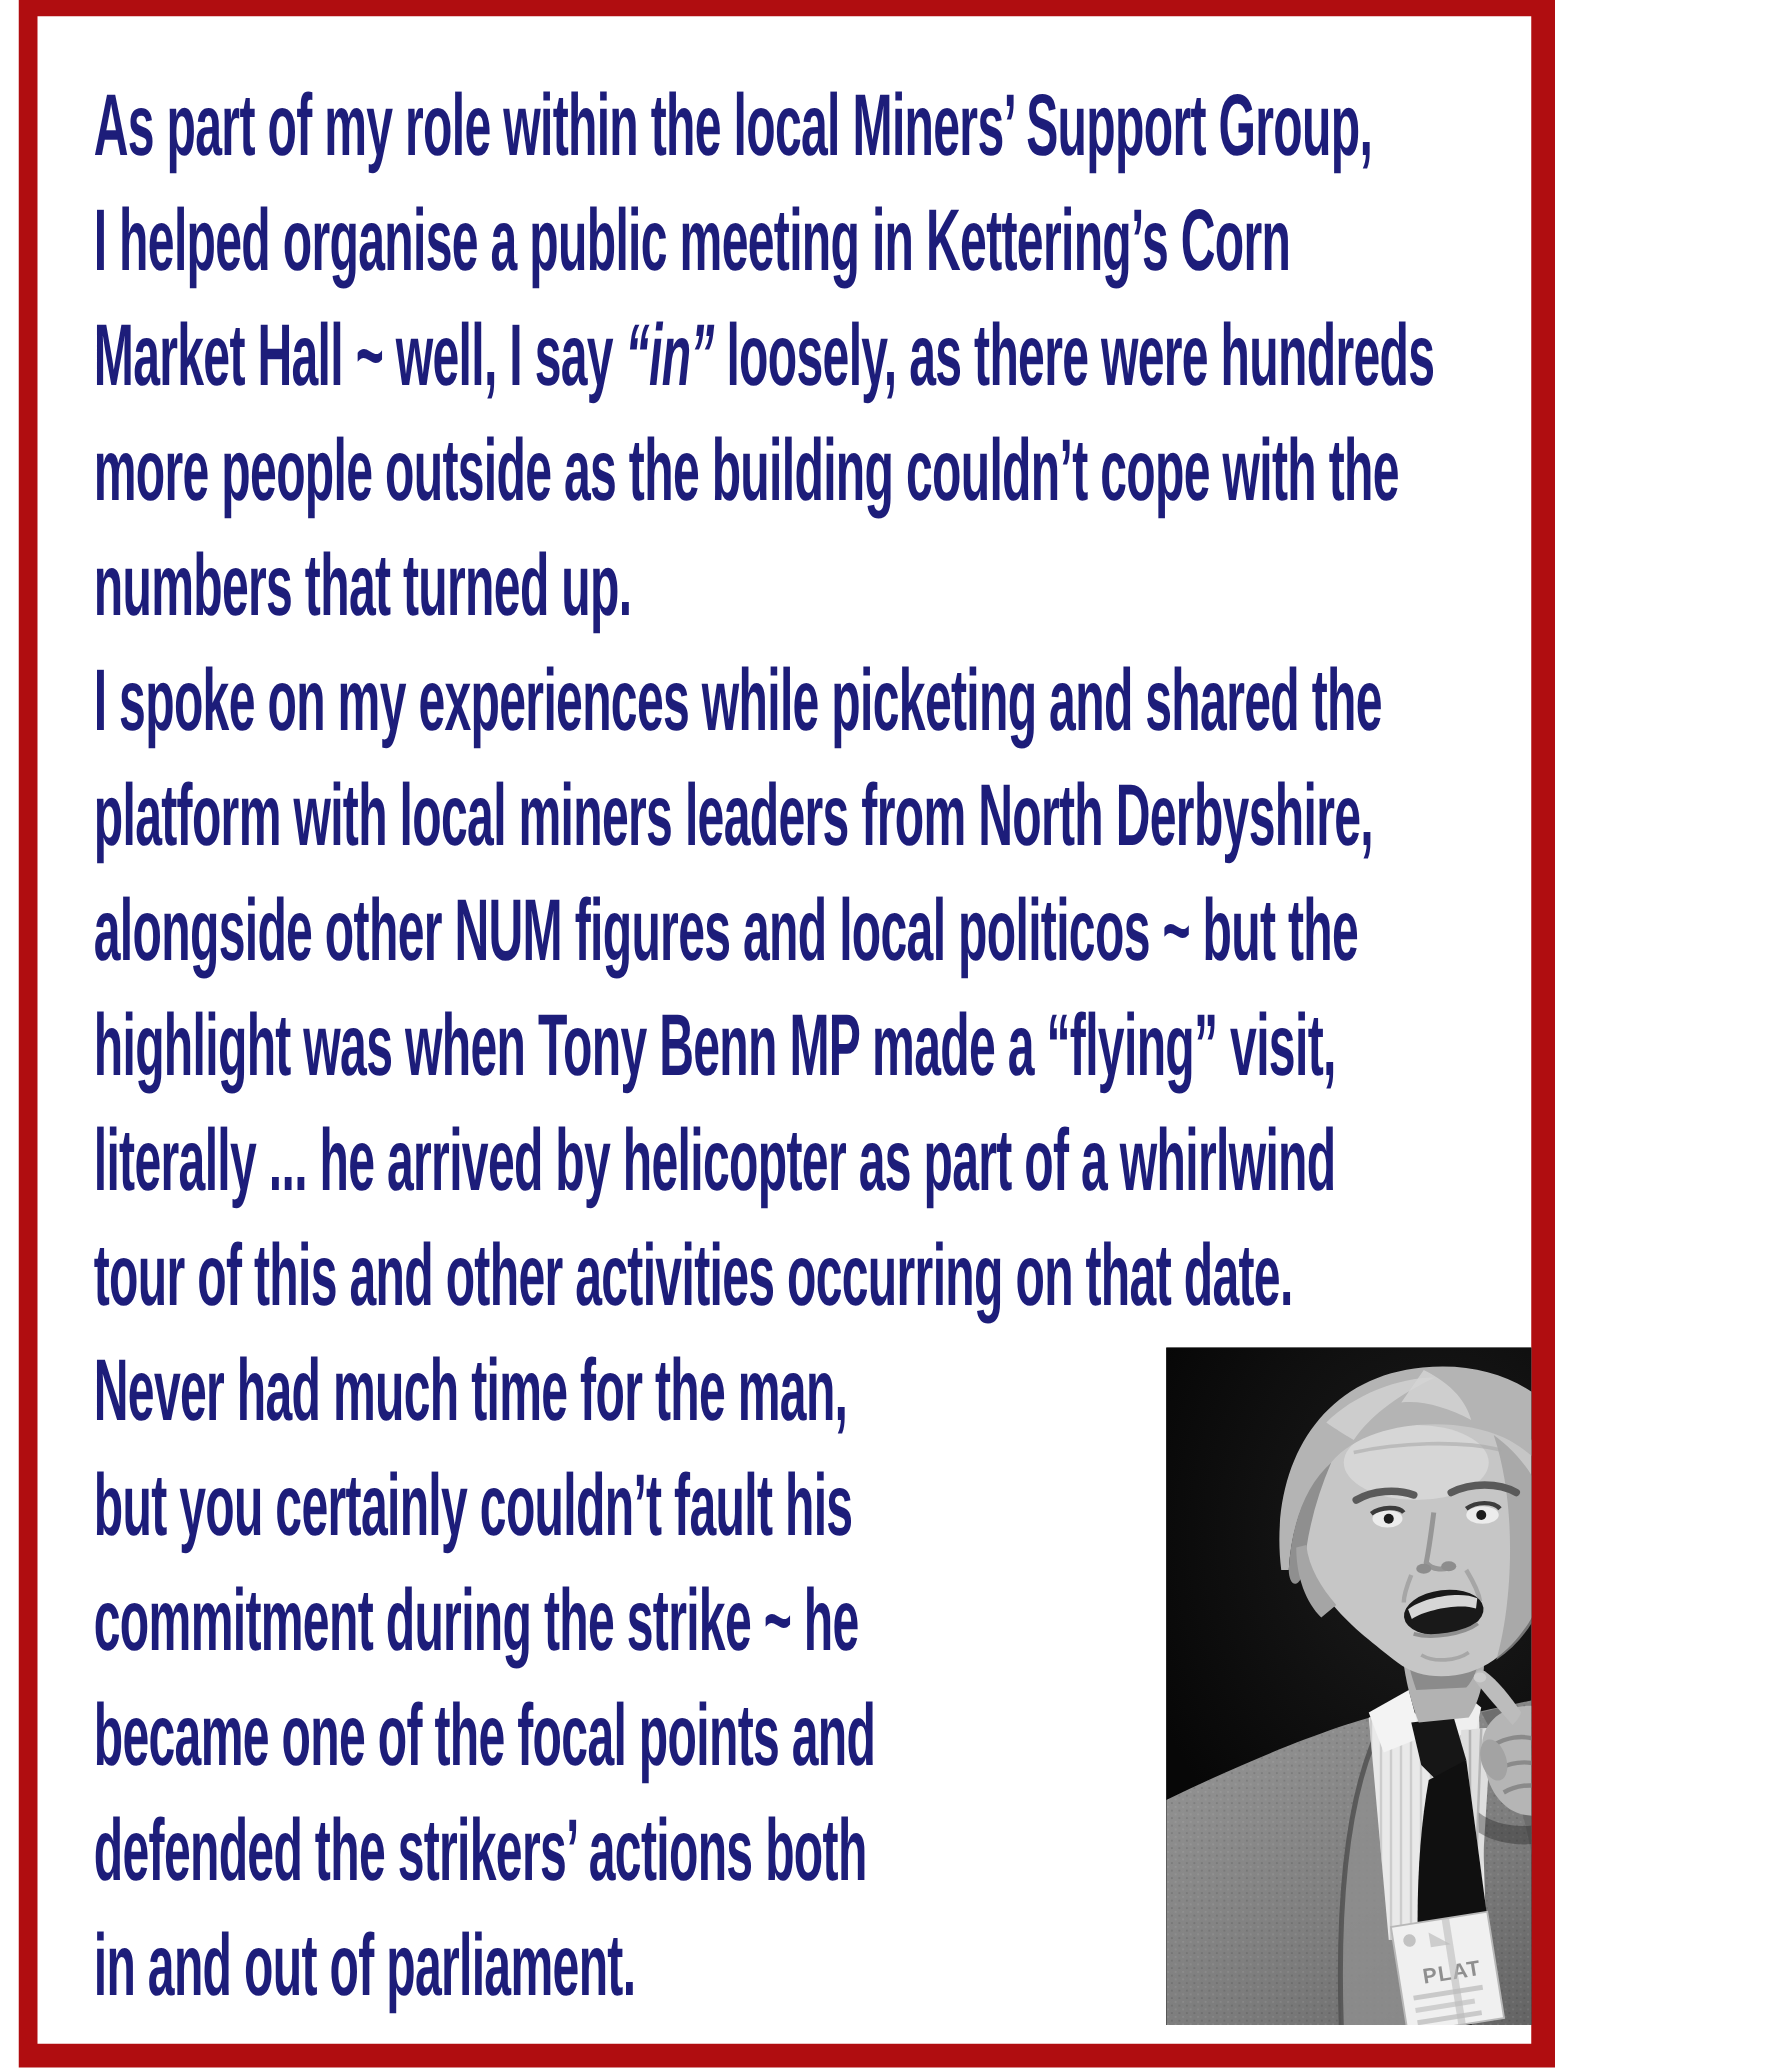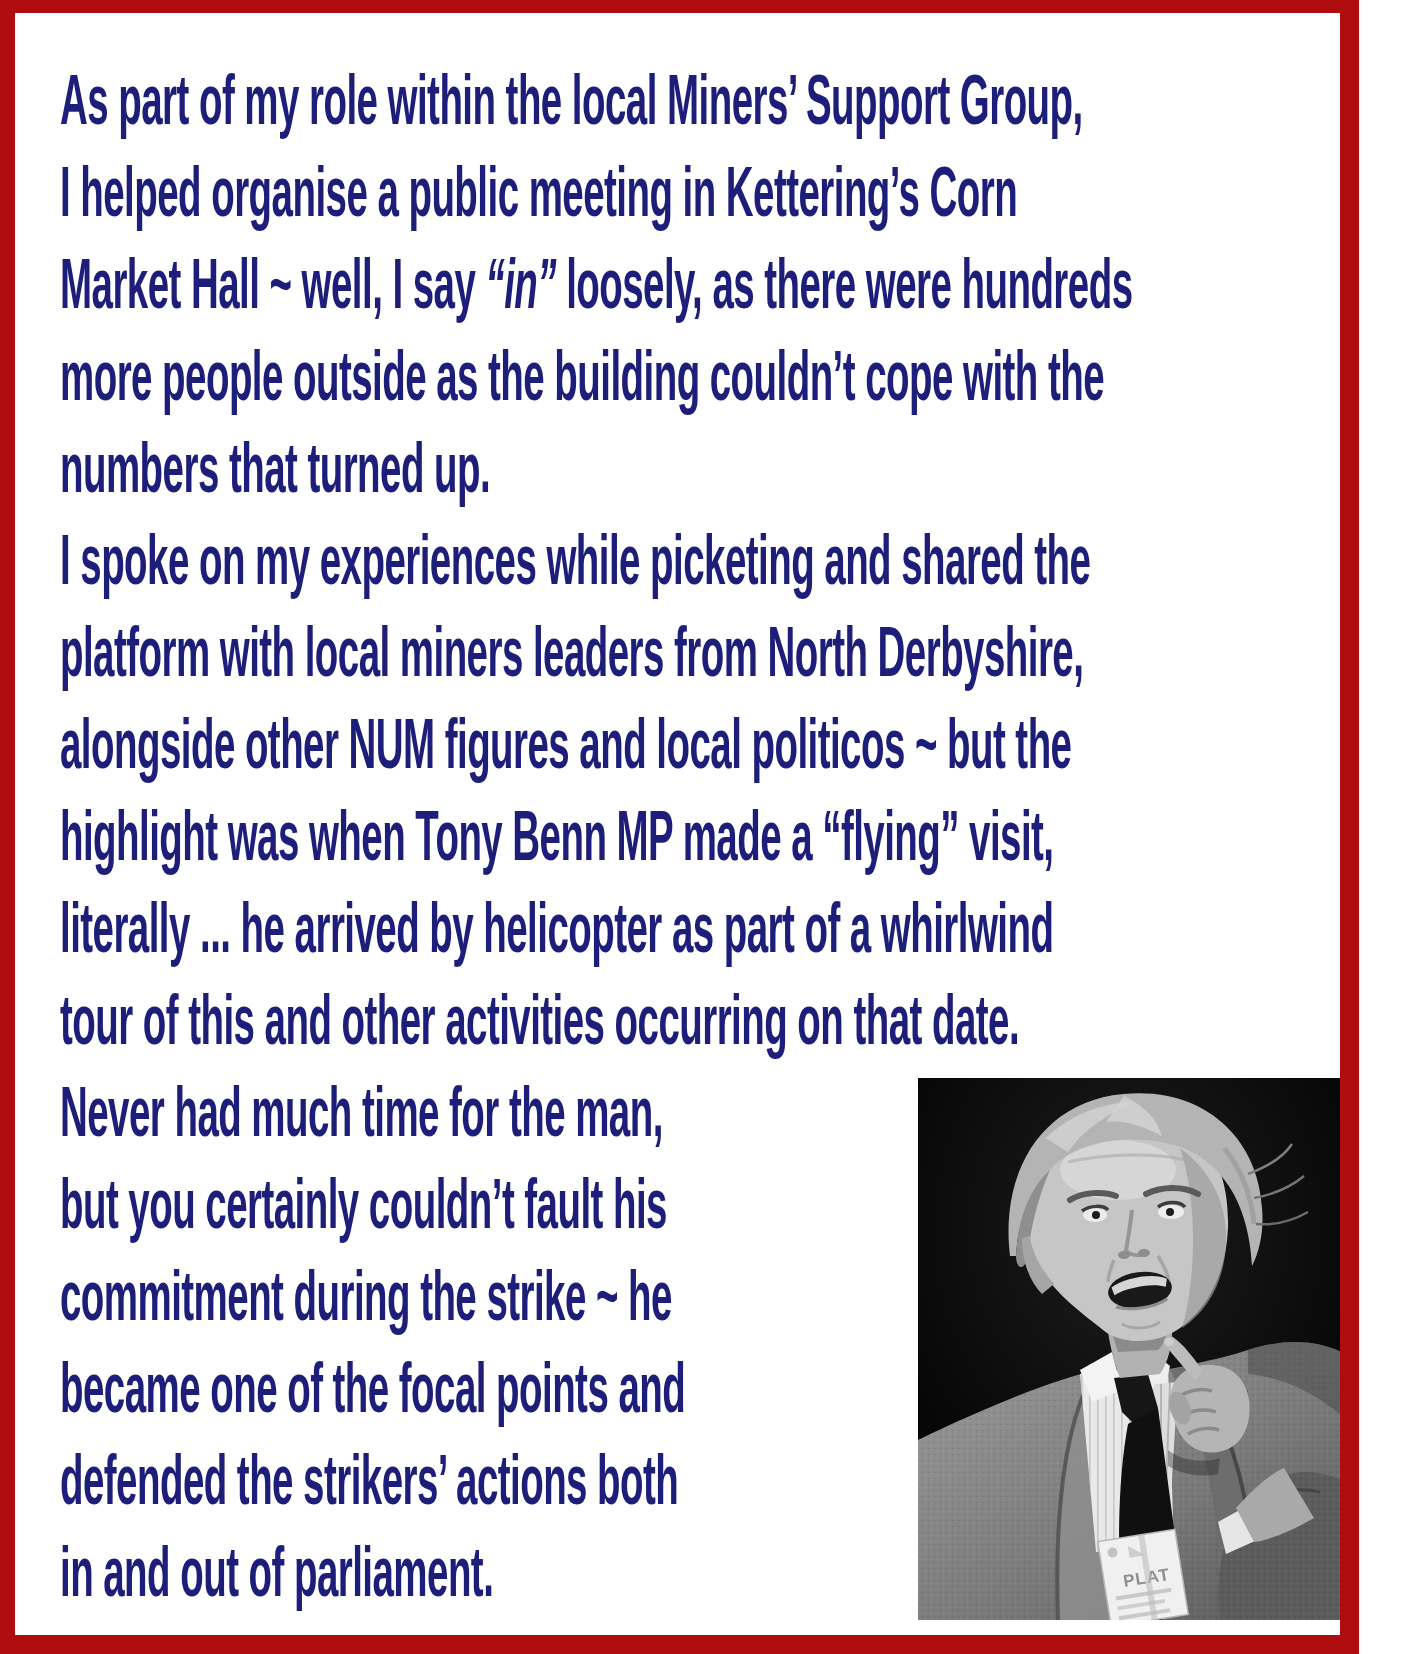--- a/index.html
+++ b/index.html
@@ -8,22 +8,22 @@
     --text-color: #1d1d7a;
   }
   * { margin: 0; padding: 0; box-sizing: border-box; }
   html, body {
     width: 1417px; height: 1654px;
     overflow: hidden;
     background: #fff;
     font-family: "Liberation Sans", sans-serif;
   }
   .frame {
-    position: absolute; left: 0; top: 0;
-    width: 1359px; height: 1654px;
+    position: absolute; left: 15px; top: 0;
+    width: 1229px; height: 1654px;
     background: var(--frame-color);
   }
   .sheet {
     position: absolute;
     left: 15px; top: 13px; right: 19px; bottom: 19px;
     background: var(--bg-color);
     overflow: hidden;
   }
   .text-lines {
     position: absolute;

